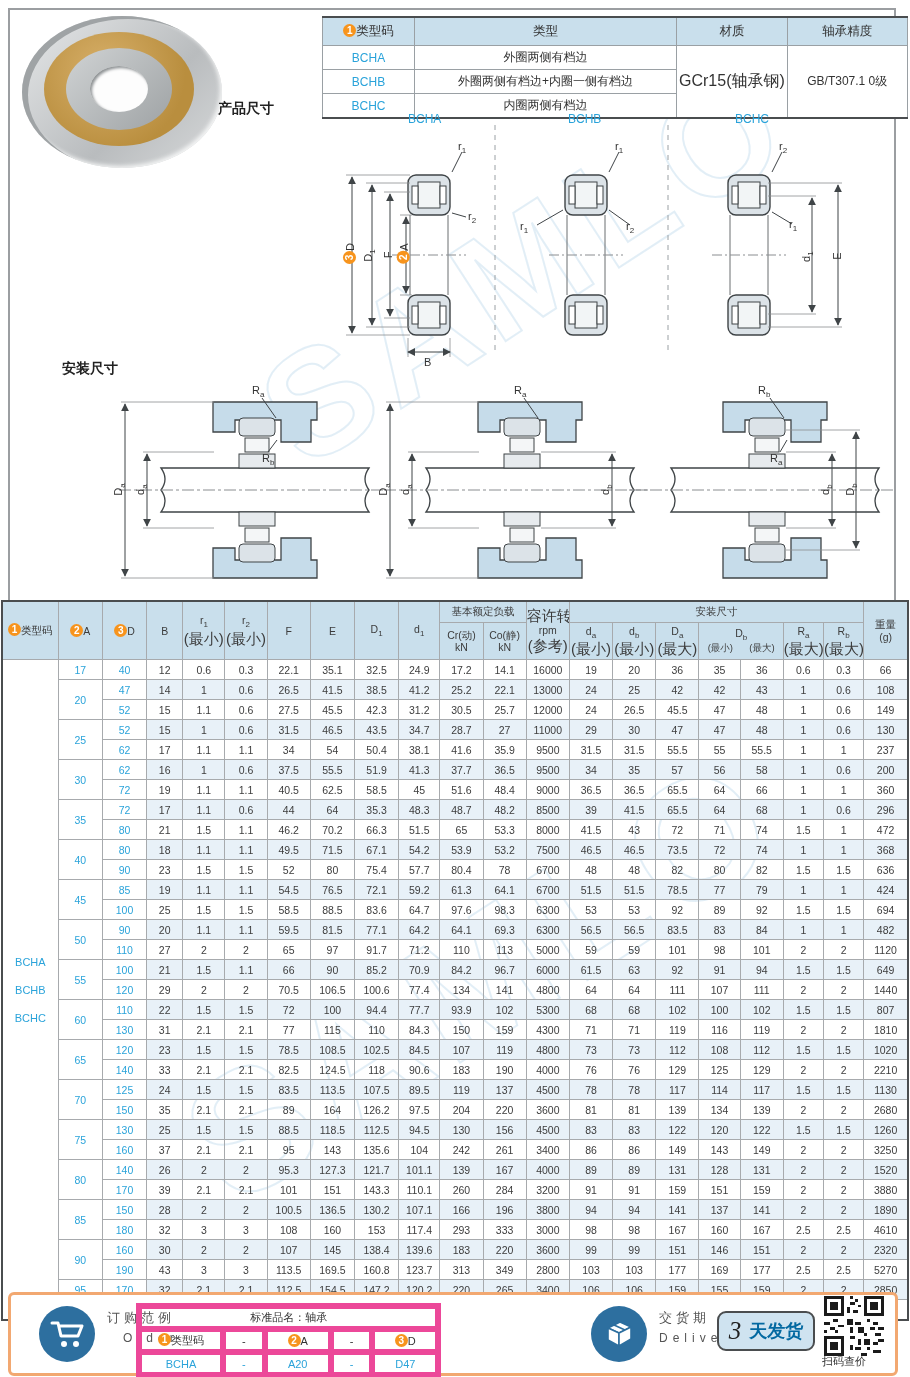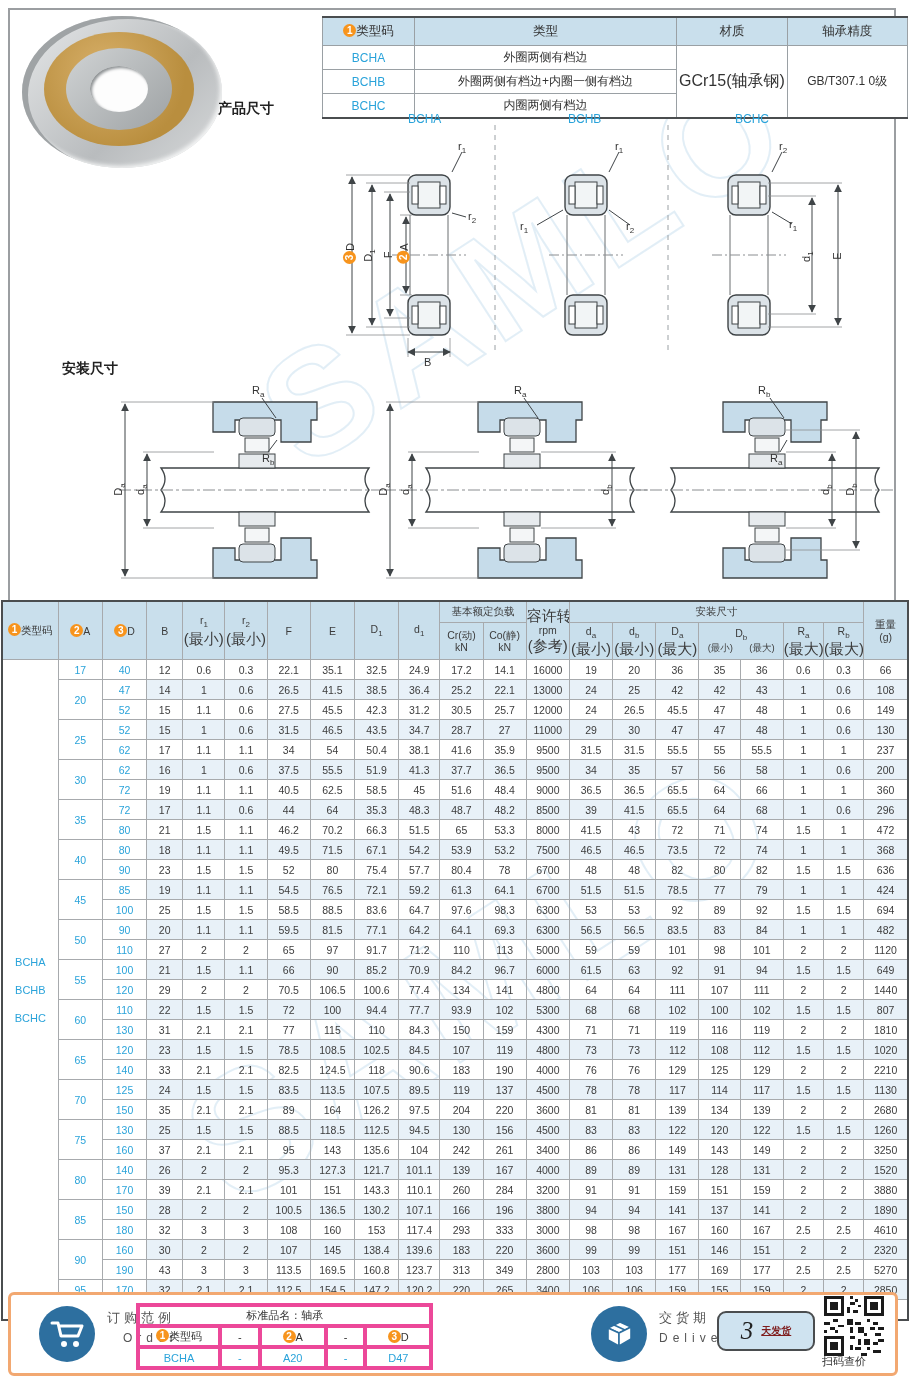--- a/index.html
+++ b/index.html
@@ -63,26 +63,26 @@
   .codes{display:flex;flex-direction:column;gap:16px;align-items:center;}
   .codes div{color:#2aa3da;font-size:11px;}
 
   
   .footer{position:absolute;left:8px;top:1292px;width:884px;height:78px;
     border:3px solid #f2a871;border-radius:6px;background:#fff;z-index:6;}
   .icircle{position:absolute;width:56px;height:56px;border-radius:50%;background:#2d6f9f;}
   .ft-cn{position:absolute;font-size:13px;letter-spacing:4px;color:#555;}
   .ft-en{position:absolute;font-size:12px;letter-spacing:5px;color:#555;}
   .otable{position:absolute;border-collapse:collapse;table-layout:fixed;}
-  .otable td{border:4px solid #ec4899;text-align:center;font-size:11px;height:17px;padding:0 16px;white-space:nowrap;overflow:hidden;}
+  .otable td{border:6px solid #ec4899;text-align:center;font-size:11px;height:17px;padding:0 16px;white-space:nowrap;overflow:hidden;}
   .otable .cy{color:#2aa3da;}
   .pill{position:absolute;border:2px solid #4a4d4f;border-radius:9px;background:#cfe3f0;
     display:flex;align-items:center;justify-content:center;gap:8px;}
   .pill .num{font-family:"Liberation Serif", serif;font-style:italic;font-size:25px;color:#222;}
-  .pill .txt{font-size:10px;font-weight:bold;color:#7f1d1d;text-decoration:underline;}
+  .pill .txt{font-size:18px;font-weight:bold;color:#0369a1;}
   .qr-cap{position:absolute;font-size:11px;color:#333;}
 </style>
 </head>
 <body>
 
 <div class="page">
 
   <div class="top-frame"></div>
 
   <div class="wm wm1">SAMLO</div>
@@ -426,21 +426,21 @@
           </tr>
           <tr>
             <td rowspan="2" class="acell">20</td>
             <td class="dcell">47</td>
             <td class="num alt">14</td>
             <td class="num alt">1</td>
             <td class="num alt">0.6</td>
             <td class="num alt">26.5</td>
             <td class="num alt">41.5</td>
             <td class="num alt">38.5</td>
-            <td class="num alt">36.4</td>
+            <td class="num alt">41.2</td>
             <td class="num alt">25.2</td>
             <td class="num alt">22.1</td>
             <td class="num alt">13000</td>
             <td class="num alt">24</td>
             <td class="num alt">25</td>
             <td class="num alt">42</td>
             <td class="num alt">42</td>
             <td class="num alt">43</td>
             <td class="num alt">1</td>
             <td class="num alt">0.6</td>

